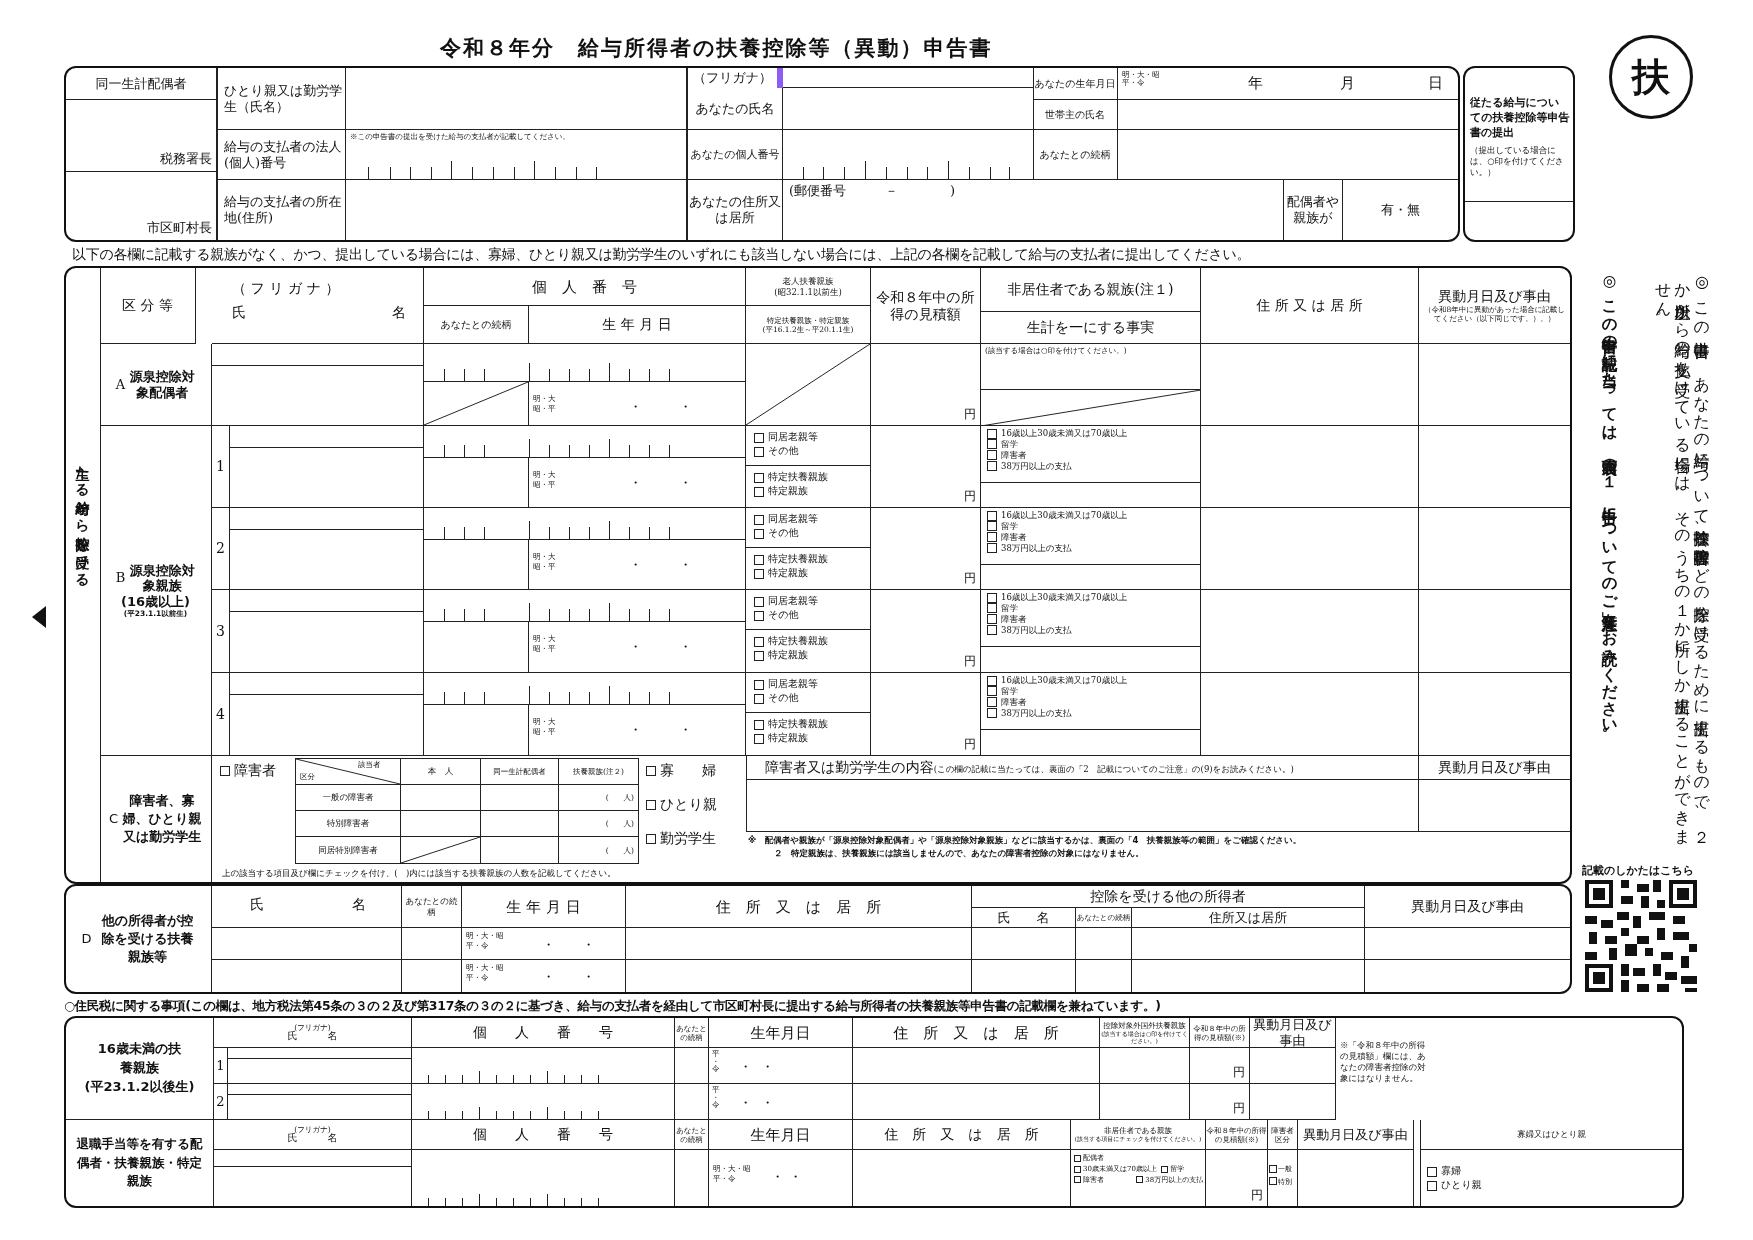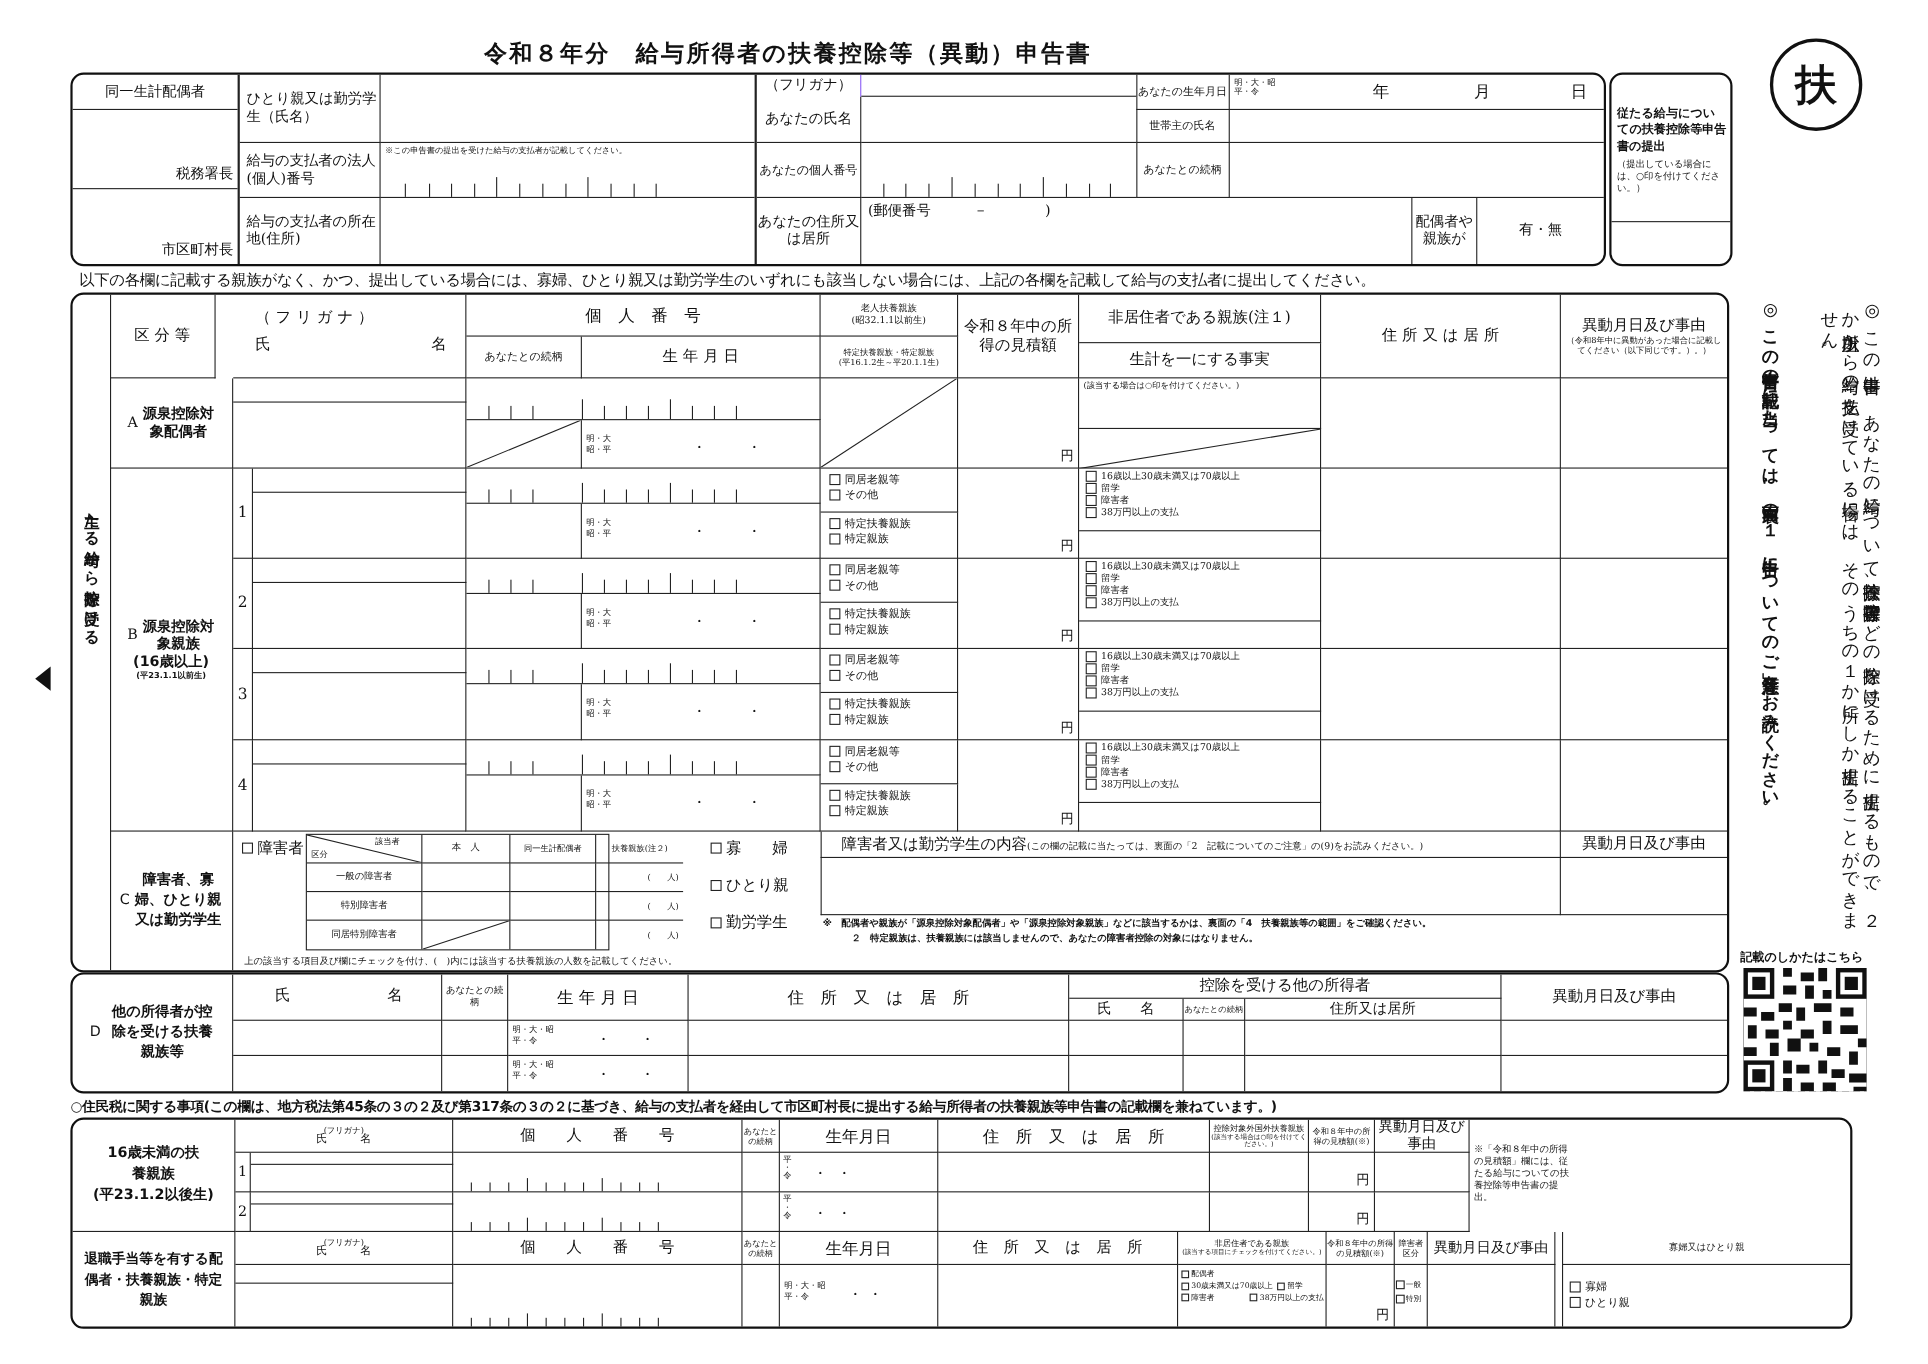--- a/index.html
+++ b/index.html
@@ -57,21 +57,21 @@
     <div class="tick" style="left:168px"></div>
     <div class="tick t" style="left:188px"></div>
     <div class="tick" style="left:209px"></div>
     <div class="tick" style="left:230px"></div>
     <div class="tick" style="left:250px"></div>
 </div>
 <div class="cell cl" style="left:218px;top:180px;width:128px;height:60px;border:none;border-right:1px solid #222;font-size:13px">給与の支払者の所在地(住所)</div>
 <div class="cell" style="left:346px;top:180px;width:340px;height:60px;border:none"></div>
 <div class="vline" style="left:686px;top:68px;height:172px;width:2px"></div>
 
-<div class="cell" style="left:688px;top:68px;width:95px;height:20px;border:none;border-right:1px solid #8b5cf6">（フリガナ）</div>
+<div class="cell" style="left:688px;top:68px;width:95px;height:20px;border:none;border-right:6px solid #8b5cf6">（フリガナ）</div>
 <div class="cell" style="left:783px;top:68px;width:250px;height:20px;border:none;border-bottom:1px solid #222"></div>
 <div class="cell" style="left:688px;top:88px;width:95px;height:42px;border:none;border-right:1px solid #222;border-bottom:1px solid #222">あなたの氏名</div>
 <div class="cell" style="left:783px;top:88px;width:250px;height:42px;border:none;border-bottom:1px solid #222"></div>
 <div class="cell" style="left:688px;top:130px;width:95px;height:50px;border:none;border-right:1px solid #222;border-bottom:1px solid #222;font-size:11px">あなたの個人番号</div>
 <div class="abs" style="left:783px;top:130px;width:250px;height:50px;border-bottom:1px solid #222">
   <div class="tick" style="left:20px"></div>
     <div class="tick" style="left:40px"></div>
     <div class="tick" style="left:61px"></div>
     <div class="tick t" style="left:82px"></div>
     <div class="tick" style="left:103px"></div>
@@ -381,21 +381,21 @@
     </div>
   <div class="abs" style="left:1201px;top:673px;width:218px;height:83px;border-right:1px solid #222;border-bottom:1px solid #222"></div>
   <div class="abs" style="left:1419px;top:673px;width:151px;height:83px;border-bottom:1px solid #222"></div>
 </div>
 
 <div class="cell b" style="left:100px;top:756px;width:112px;height:126px;border-width:0 1px 0 0;font-size:13px">
   <span style="font-weight:normal;margin-right:4px">C</span>
   <span style="width:80px;line-height:1.4">障害者、寡婦、ひとり親又は勤労学生</span>
 </div>
 <div class="abs" style="left:220px;top:762px;font-size:14px"><span class="chk"></span><span>障害者</span></div>
-<div class="abs" style="left:278px;top:758px;width:276px;height:106px;border:1px solid #222">
+<div class="abs" style="left:295px;top:758px;width:344px;height:106px;border:1px solid #222">
   <div class="diag" style="left:0;top:0;width:105px;height:26px;border-right:1px solid #222;border-bottom:1px solid #222"><svg viewBox="0 0 105 26" preserveAspectRatio="none">
         <line x1="0" y1="0" x2="105" y2="26" stroke="#222"></line>
       </svg></div>
   <span class="abs tiny" style="left:62px;top:1px">該当者</span>
   <span class="abs tiny" style="left:4px;top:13px">区分</span>
   <div class="cell xs" style="left:105px;top:0;width:80px;height:26px;border-width:0 1px 1px 0">本　人</div>
   <div class="cell tiny" style="left:185px;top:0;width:78px;height:26px;border-width:0 1px 1px 0">同一生計配偶者</div>
   <div class="cell tiny" style="left:263px;top:0;width:79px;height:26px;border-width:0 0 1px 0">扶養親族(注２)</div>
   <div class="cell xs" style="left:0;top:26px;width:105px;height:26px;border-width:0 1px 1px 0">一般の障害者</div>
   <div class="abs" style="left:105px;top:26px;width:80px;height:26px;border-right:1px solid #222;border-bottom:1px solid #222"></div>
@@ -491,21 +491,21 @@
 <div class="cell" style="left:412px;top:1018px;width:263px;height:30px;border-width:0 1px 1px 0;font-size:14px">個　　人　　番　　号</div>
 <div class="cell tiny" style="left:675px;top:1018px;width:34px;height:30px;border-width:0 1px 1px 0">あなたとの続柄</div>
 <div class="cell" style="left:709px;top:1018px;width:144px;height:30px;border-width:0 1px 1px 0;font-size:15px">生年月日</div>
 <div class="cell" style="left:853px;top:1018px;width:247px;height:30px;border-width:0 1px 1px 0;font-size:15px">住　所　又　は　居　所</div>
 <div class="cell tiny" style="left:1100px;top:1018px;width:90px;height:30px;border-width:0 1px 1px 0;flex-direction:column">
   <span>控除対象外国外扶養親族</span>
   <span style="font-size:6px">(該当する場合は○印を付けてください。)</span>
 </div>
 <div class="cell tiny" style="left:1190px;top:1018px;width:60px;height:30px;border-width:0 1px 1px 0">令和８年中の所得の見積額(※)</div>
 <div class="cell sm" style="left:1250px;top:1018px;width:86px;height:30px;border-width:0 1px 1px 0;font-size:13px">異動月日及び事由</div>
-<div class="abs xs" style="left:1340px;top:1040px;width:88px;line-height:1.3">※「令和８年中の所得の見積額」欄には、従たる給与についての扶養控除等申告書の提出。</div>
+<div class="abs xs" style="left:1340px;top:1040px;width:88px;line-height:1.3">※「令和８年中の所得の見積額」欄には、あなたの障害者控除の対象にはなりません。</div>
 
 <div>
   <div class="cell" style="left:214px;top:1048px;width:14px;height:36px;border-width:0 1px 1px 0;font-size:13px">1</div>
   <div class="abs" style="left:228px;top:1048px;width:184px;height:36px;border-right:1px solid #222;border-bottom:1px solid #222">
       <div class="hline" style="left:0;top:10px;width:184px"></div>
     </div>
   <div class="abs" style="left:412px;top:1048px;width:263px;height:36px;border-right:1px solid #222;border-bottom:1px solid #222">
       <div class="tick" style="left:16px;height:8px"></div>
       <div class="tick" style="left:33px;height:8px"></div>
       <div class="tick" style="left:50px;height:8px"></div>

